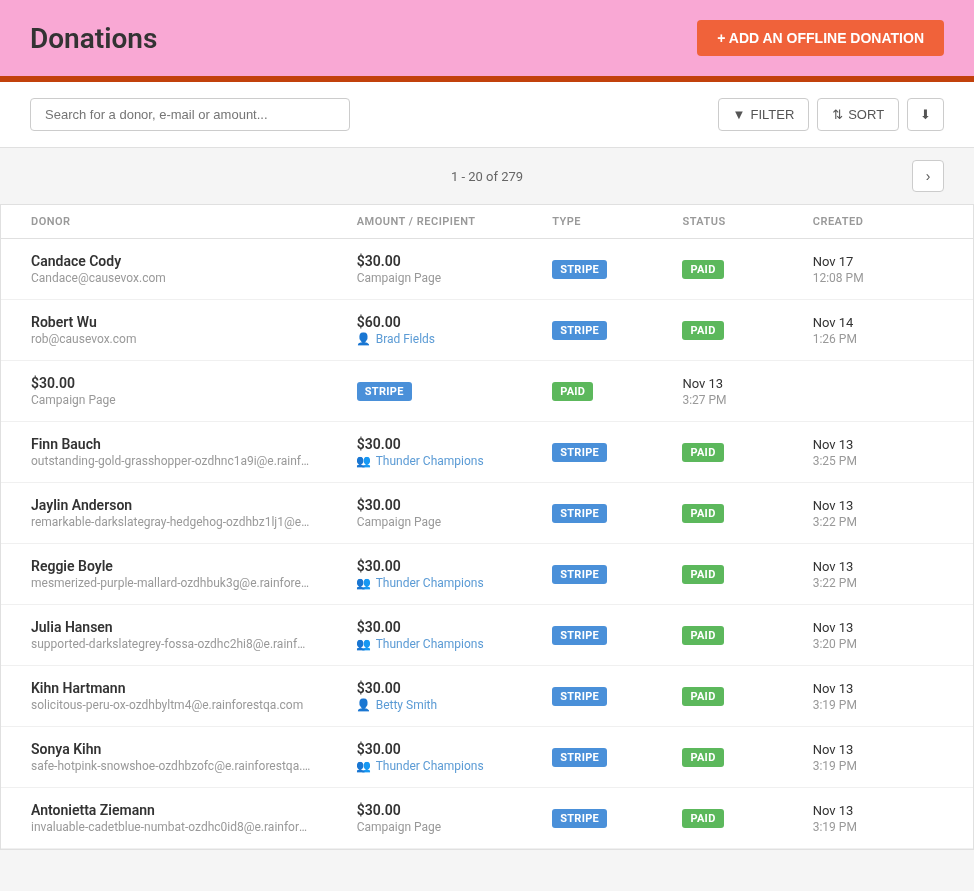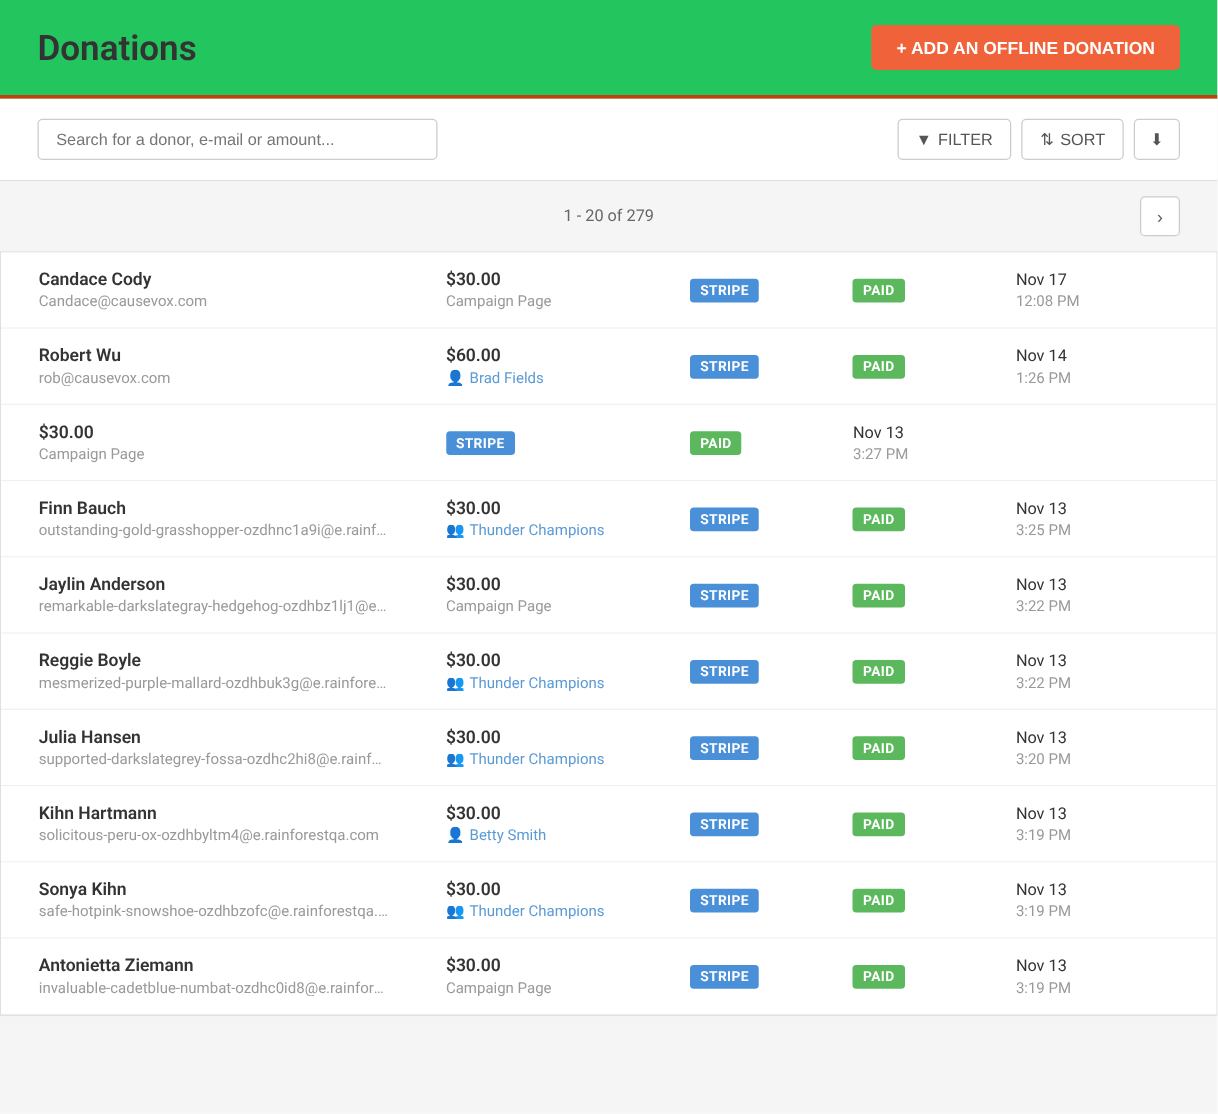--- a/index.html
+++ b/index.html
@@ -1,24 +1,24 @@
 <!DOCTYPE html>
 <html><head>
   <meta charset="utf-8">
   <style>
     * { box-sizing: border-box; margin: 0; padding: 0; }
     body { font-family: -apple-system, BlinkMacSystemFont, 'Segoe UI', Roboto, sans-serif; background: #f5f5f5; color: #333; font-size: 14px; }
 
     .header {
-      background: #22c55e;
+      background: #f9a8d4;
       padding: 20px 30px;
       display: flex;
       align-items: center;
       justify-content: space-between;
-      border-bottom: 3px solid #c2410c;
+      border-bottom: 6px solid #c2410c;
     }
     .header-title {
       font-size: 28px;
       font-weight: 600;
       color: #333;
     }
     .add-donation-btn {
       background: #f0623a;
       color: #fff;
       border: none;
@@ -221,20 +221,27 @@
 <div class="pagination-bar">
   <div style="flex:1"></div>
   <div class="pagination-info">1 - 20 of 279</div>
   <div style="flex:1; display:flex; justify-content:flex-end;">
     <button class="pagination-next">›</button>
   </div>
 </div>
 
 <div class="table-container">
 
+  <div class="table-header">
+    <div class="col-donor">DONOR</div>
+    <div class="col-amount">AMOUNT / RECIPIENT</div>
+    <div class="col-type">TYPE</div>
+    <div class="col-status">STATUS</div>
+    <div class="col-created">CREATED</div>
+  </div>
 
   <div id="table-body">
       <div class="table-row">
     <div class="col-donor">
       <div class="donor-name">Candace Cody</div>
       <div class="donor-email">Candace@causevox.com</div>
     </div>
     <div class="col-amount">
       <div class="amount">$30.00</div>
       <div class="recipient-plain">Campaign Page</div>

